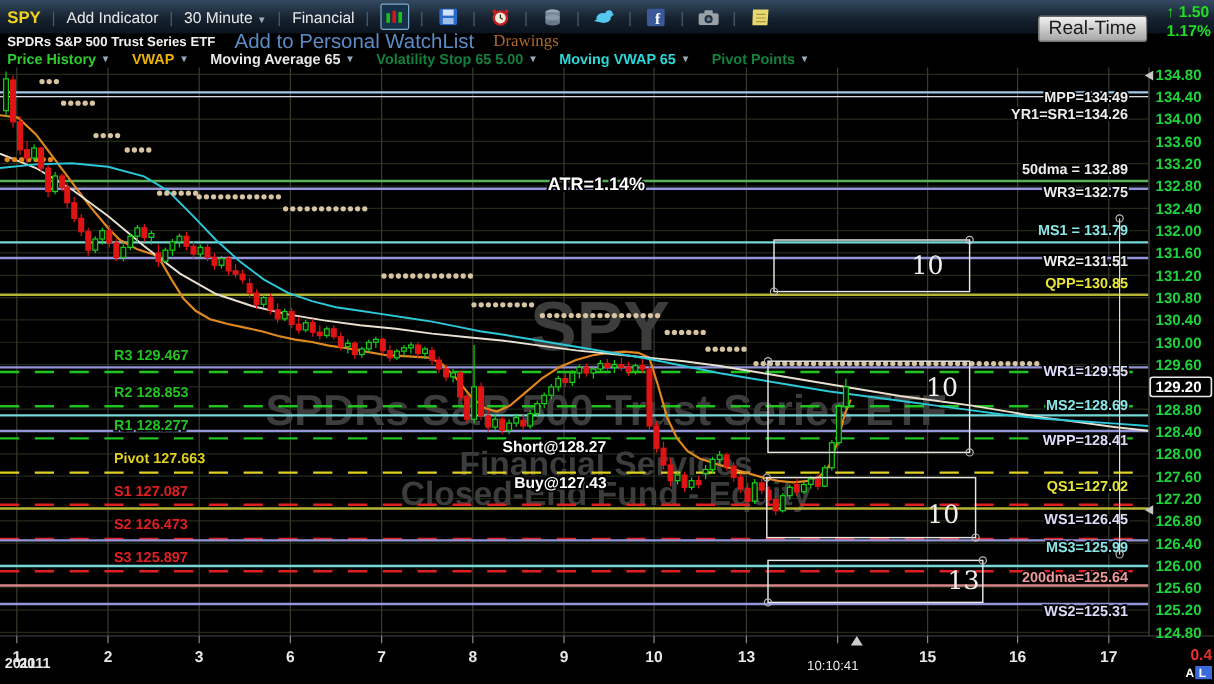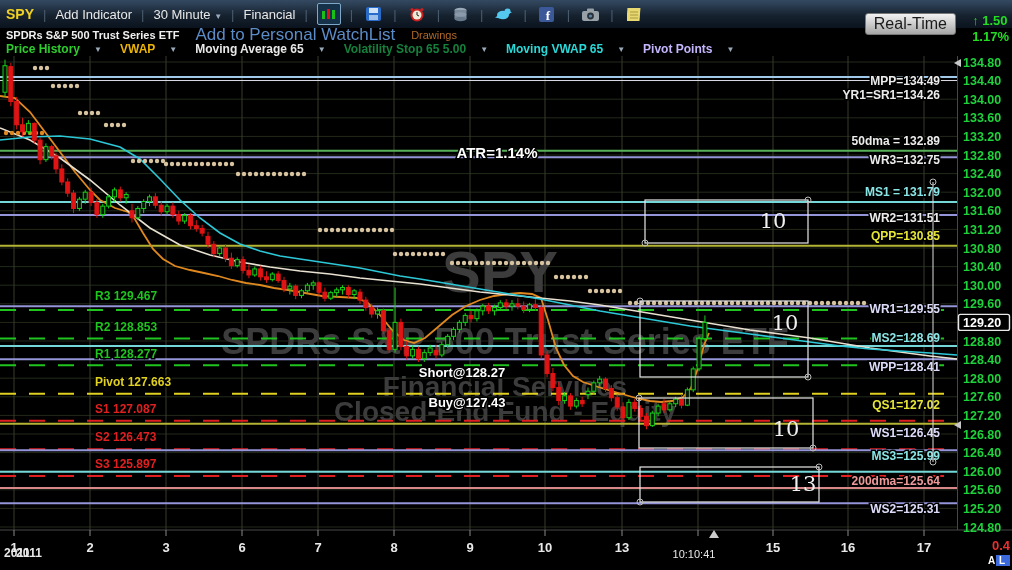--- a/index.html
+++ b/index.html
@@ -7,25 +7,25 @@
   .row1{height:28px;background:linear-gradient(#344a62,#16222f 55%,#0a131e);display:flex;align-items:center;padding:0 6px;gap:9px;}
   .sym{color:#f0d020;font-weight:bold;font-size:14px;}
   .mitem{color:#e8e8e8;font-size:13px;cursor:default;}
   .sep{color:#4a5c6e;font-size:13px;}
   .caret{color:#9ab;font-size:8px;}
   .iconbtn{display:inline-flex;align-items:center;justify-content:center;width:22px;height:20px;}
   .iconbtn.sel{border:1px solid #7fa8c8;background:#16324a;border-radius:2px;}
   .row2{height:14px;background:#000;display:flex;gap:16px;align-items:center;padding:0 6px;}
   .name{color:#f0f0f0;font-weight:bold;font-size:11px;}
   .watch{color:#5b8cc8;font-size:17px;}
-  .draw{color:#b06a28;font-size:11px;}
+  .draw{color:#b06a28;font-size:14px;font-family:Liberation Serif, serif;}
   .row3{height:14px;background:#000;display:flex;gap:18px;align-items:center;padding:0 6px;font-size:12px;font-weight:bold;}
-  .ind{display:inline-flex;align-items:center;gap:14px;}
+  .ind{display:inline-flex;align-items:center;gap:4px;}
   .rt{position:absolute;top:13px;right:56px;background:linear-gradient(#f2f2f2,#a6a6a6);color:#1a1a1a;font-size:16px;padding:1px 8px;border-radius:3px;border:1px solid #777;z-index:5;}
-  .chg{position:absolute;top:2px;right:3px;color:#22dd22;font-weight:bold;font-size:13px;line-height:16px;text-align:left;z-index:5;margin-top:11px;}
+  .chg{position:absolute;top:2px;right:3px;color:#22dd22;font-weight:bold;font-size:13px;line-height:16px;text-align:left;z-index:5;}
   #chart{position:absolute;top:56px;left:0;}
 </style>
 </head>
 <body>
 
 <div class="row1">
   <span class="sym">SPY</span>
   <span class="sep">|</span>
   <span class="mitem">Add Indicator</span>
   <span class="sep">|</span>
@@ -125,21 +125,21 @@
     </span>
     <span class="ind">
       <span style="color:#15803d">Volatility Stop 65 5.00</span>
       <span class="caret">▼</span>
     </span>
     <span class="ind">
       <span style="color:#2ad8d8">Moving VWAP 65</span>
       <span class="caret">▼</span>
     </span>
     <span class="ind">
-      <span style="color:#c4b5fd">Pivot Points</span>
+      <span style="color:#15803d">Pivot Points</span>
       <span class="caret">▼</span>
     </span>
   </div>
 
 <div class="rt">Real-Time</div>
 <div class="chg">
   <span>↑</span>
   <span>1.50</span><br>
   <span>1.17%</span>
 </div>

